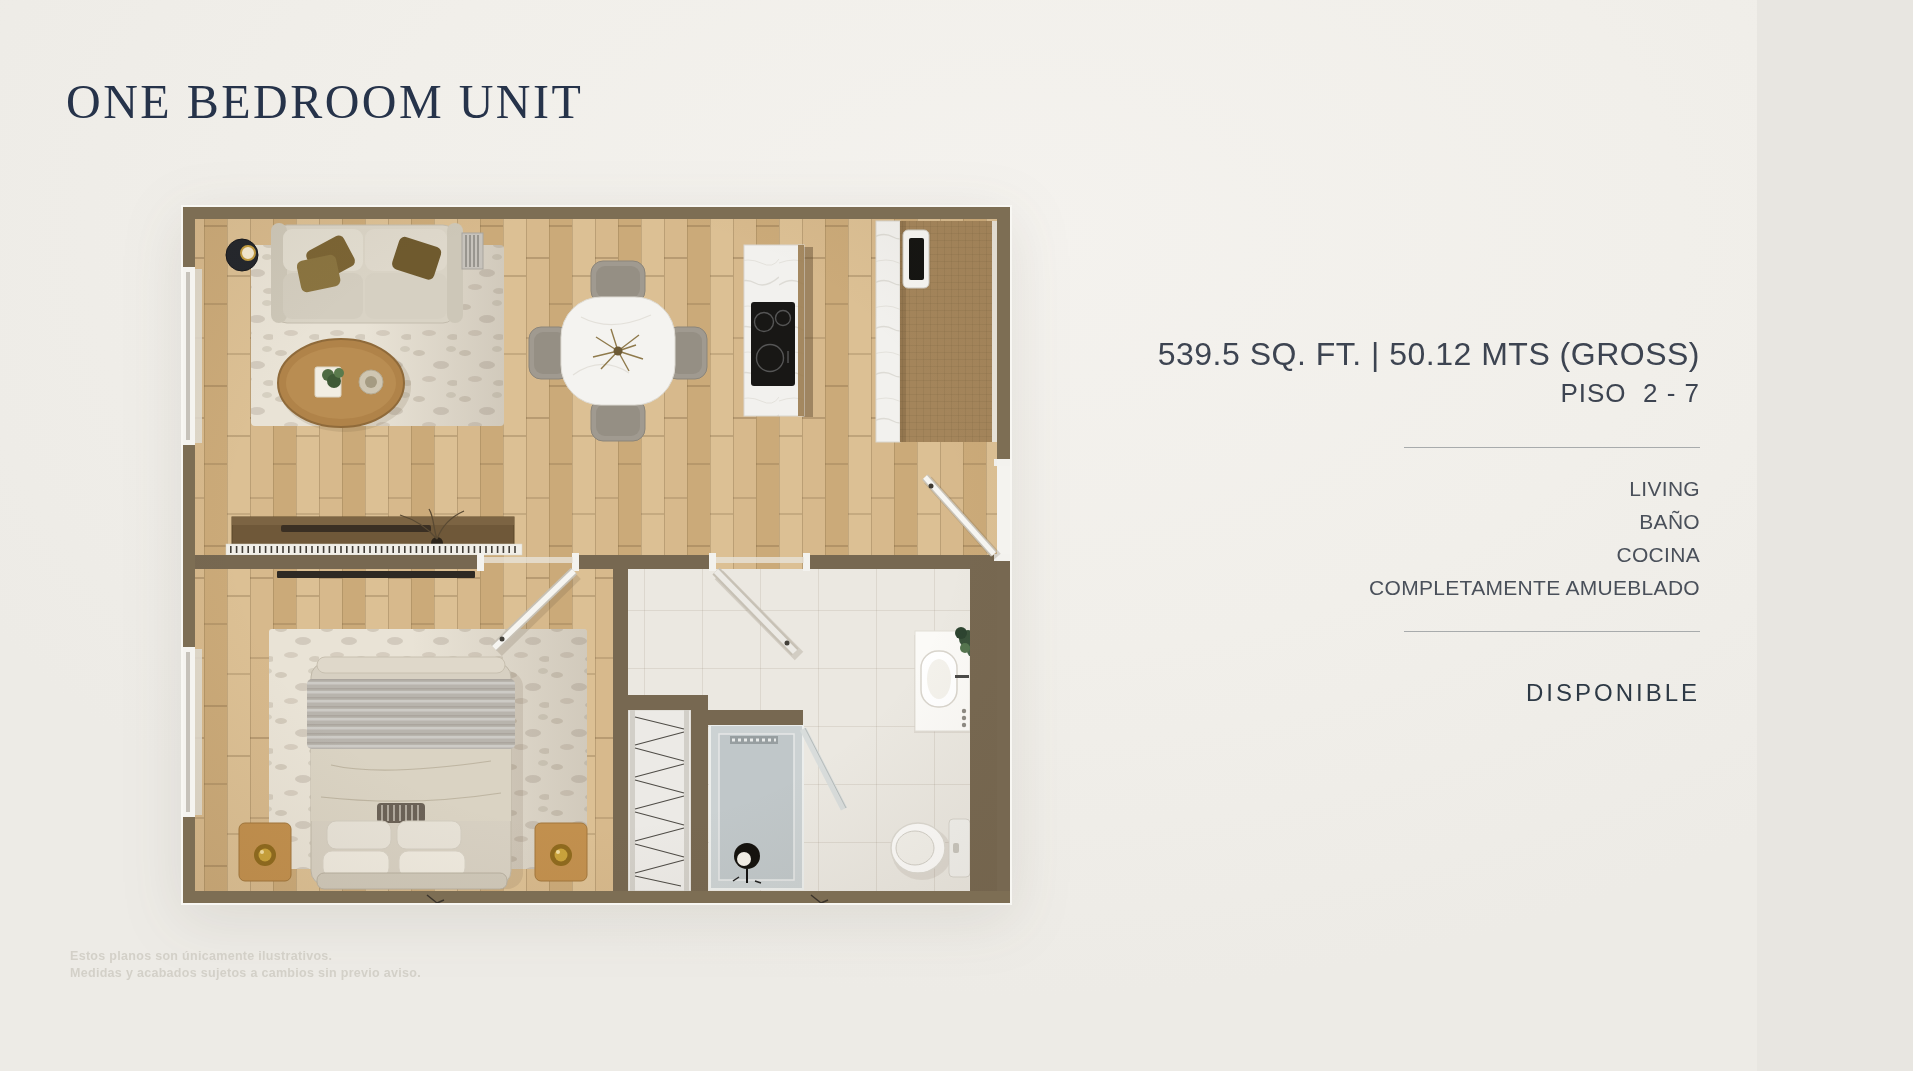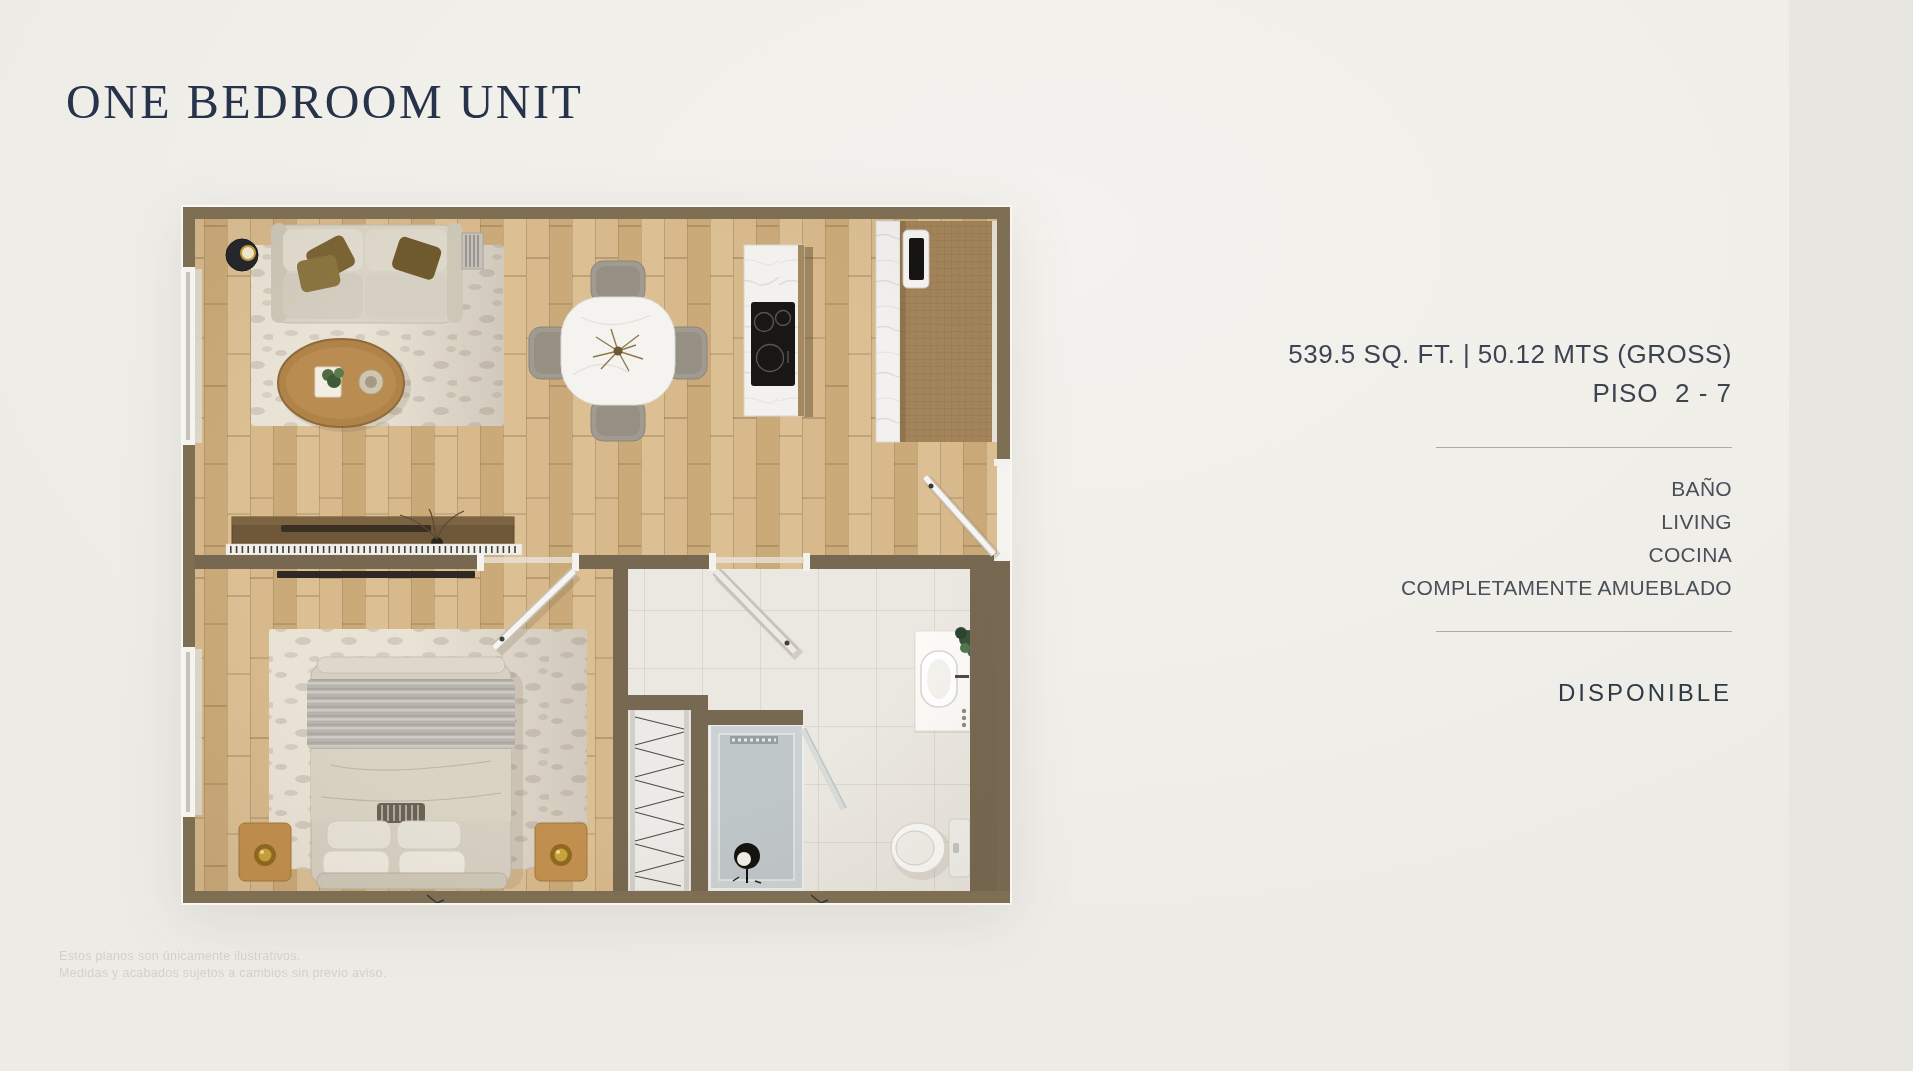--- a/index.html
+++ b/index.html
@@ -1,40 +1,39 @@
 <!DOCTYPE html>
 <html><head>
 <meta charset="utf-8">
 <style>
   html,body{margin:0;padding:0;background:#e8e6e1;}
   .stage{
     position:relative;width:1757px;height:1071px;overflow:hidden;
     background:radial-gradient(1200px 760px at 58% 22%, #f4f2ee 0%, #f1efea 55%, #edebe6 100%);
     font-family:"Liberation Sans", sans-serif;
-    padding-left:32px;
   }
   .page-title{
     position:absolute;left:66px;top:74px;margin:0;
     font-family:"Liberation Serif", serif;font-weight:500;
     font-size:48px;letter-spacing:2.5px;color:#26334a;
   }
   .plan-figure{position:absolute;left:181px;top:205px;width:831px;height:700px;margin:0;}
   .plan-figure svg{filter:drop-shadow(0 14px 30px rgba(70,58,38,0.10));}
   .info-col{
     position:absolute;top:338px;right:57px;width:560px;text-align:right;color:#454c57;
   }
-  .info-area{font-size:26px;letter-spacing:0.5px;color:#3d4451;line-height:32px;}
+  .info-area{font-size:32px;letter-spacing:0.5px;color:#3d4451;line-height:32px;}
   .info-floors{font-size:26px;letter-spacing:1px;color:#3d4451;line-height:32px;margin-top:7px;white-space:pre;text-align:right;}
   .rule{width:296px;height:0;border-top:1px solid #a8abac;margin:38px 0 0 auto;}
   .rule.second{margin-top:27px;}
   .features{margin-top:24px;font-size:21px;line-height:33px;letter-spacing:0.3px;color:#4a505a;}
   .availability{margin-top:47px;font-size:24px;letter-spacing:3px;color:#2d3945;}
   .disclaimer{
-    position:absolute;left:59px;top:948px;font-size:12.5px;line-height:17px;
-    color:#cbc8bf;opacity:0.75;letter-spacing:0.3px;
+    position:absolute;left:70px;top:948px;font-size:12.5px;line-height:17px;
+    color:#cbc8bf;opacity:0.75;letter-spacing:0.3px;font-weight:bold;
   }
 </style>
 </head>
 <body>
 
 <div class="stage">
 
   <h1 class="page-title">ONE BEDROOM UNIT</h1>
 
   <figure class="plan-figure">
@@ -333,22 +332,22 @@
     <rect x="14" y="14" width="802" height="672" fill="url(#vig)"></rect>
     <rect x="1" y="1" width="829" height="698" fill="none" stroke="#f8f7f3" stroke-width="2"></rect>
   </svg>
   </figure>
 
   <aside class="info-col">
     <div class="info-area">539.5 SQ. FT. | 50.12 MTS (GROSS)</div>
     <div class="info-floors">PISO  2 - 7</div>
     <div class="rule"></div>
     <div class="features">
+      <div>LIVING</div>
       <div>BAÑO</div>
-      <div>LIVING</div>
       <div>COCINA</div>
       <div>COMPLETAMENTE AMUEBLADO</div>
     </div>
     <div class="rule second"></div>
     <div class="availability">DISPONIBLE</div>
   </aside>
 
   <footer class="disclaimer">
     <div>Estos planos son únicamente ilustrativos.</div>
     <div>Medidas y acabados sujetos a cambios sin previo aviso.</div>

